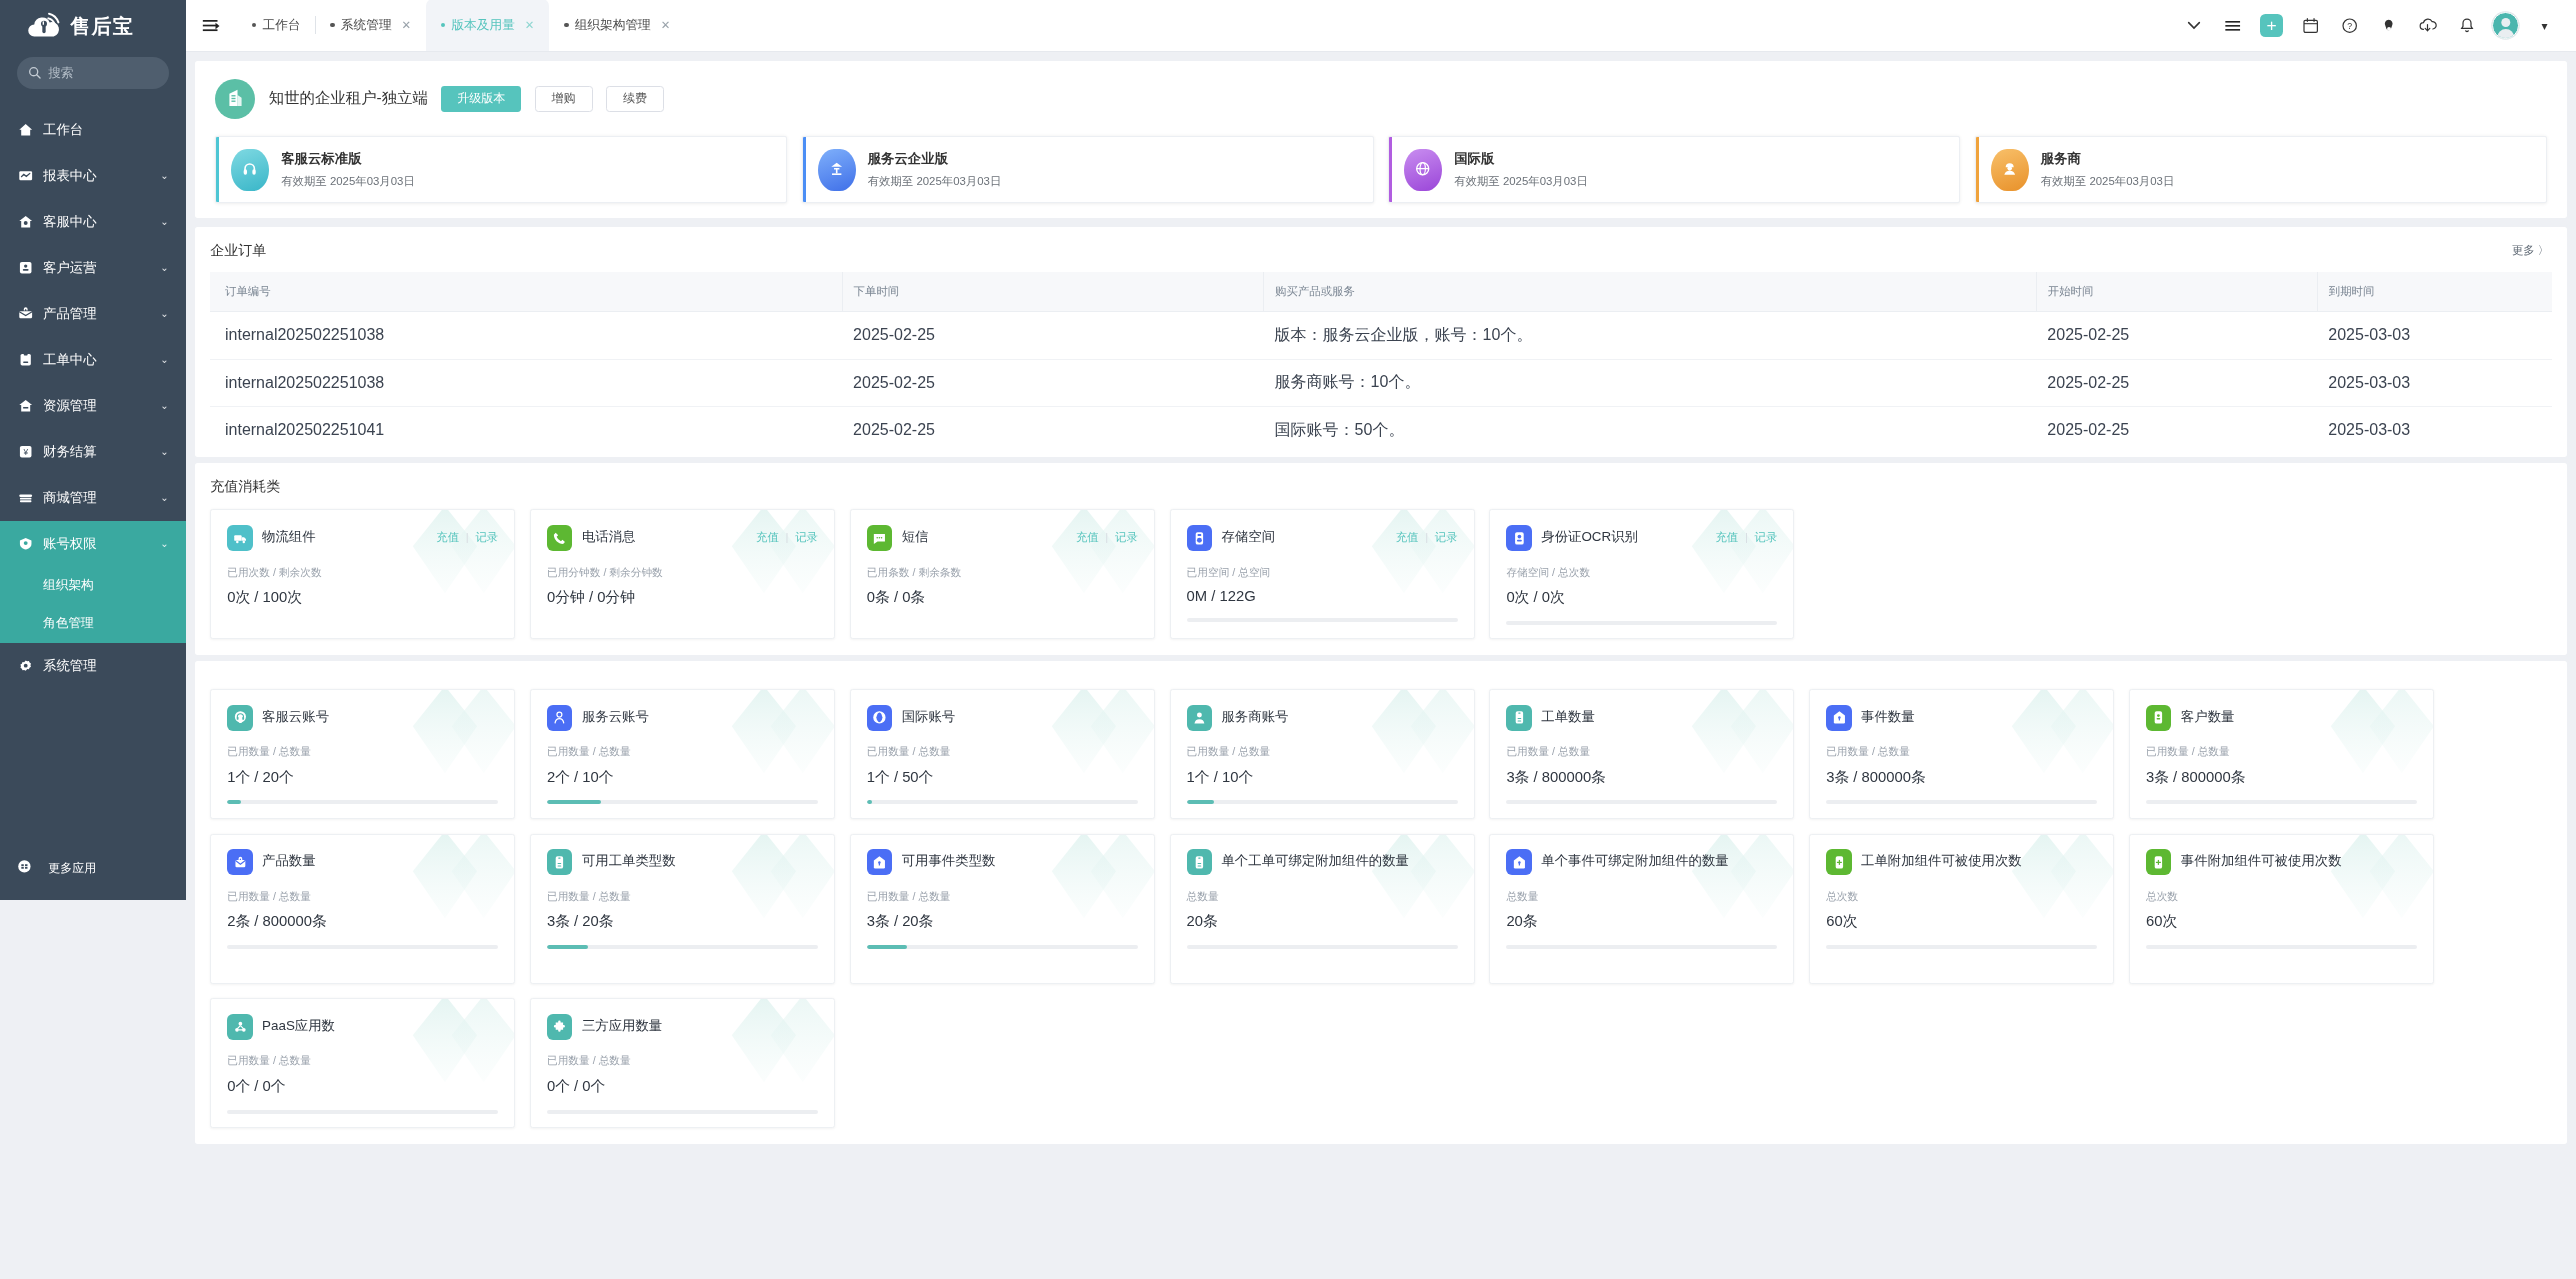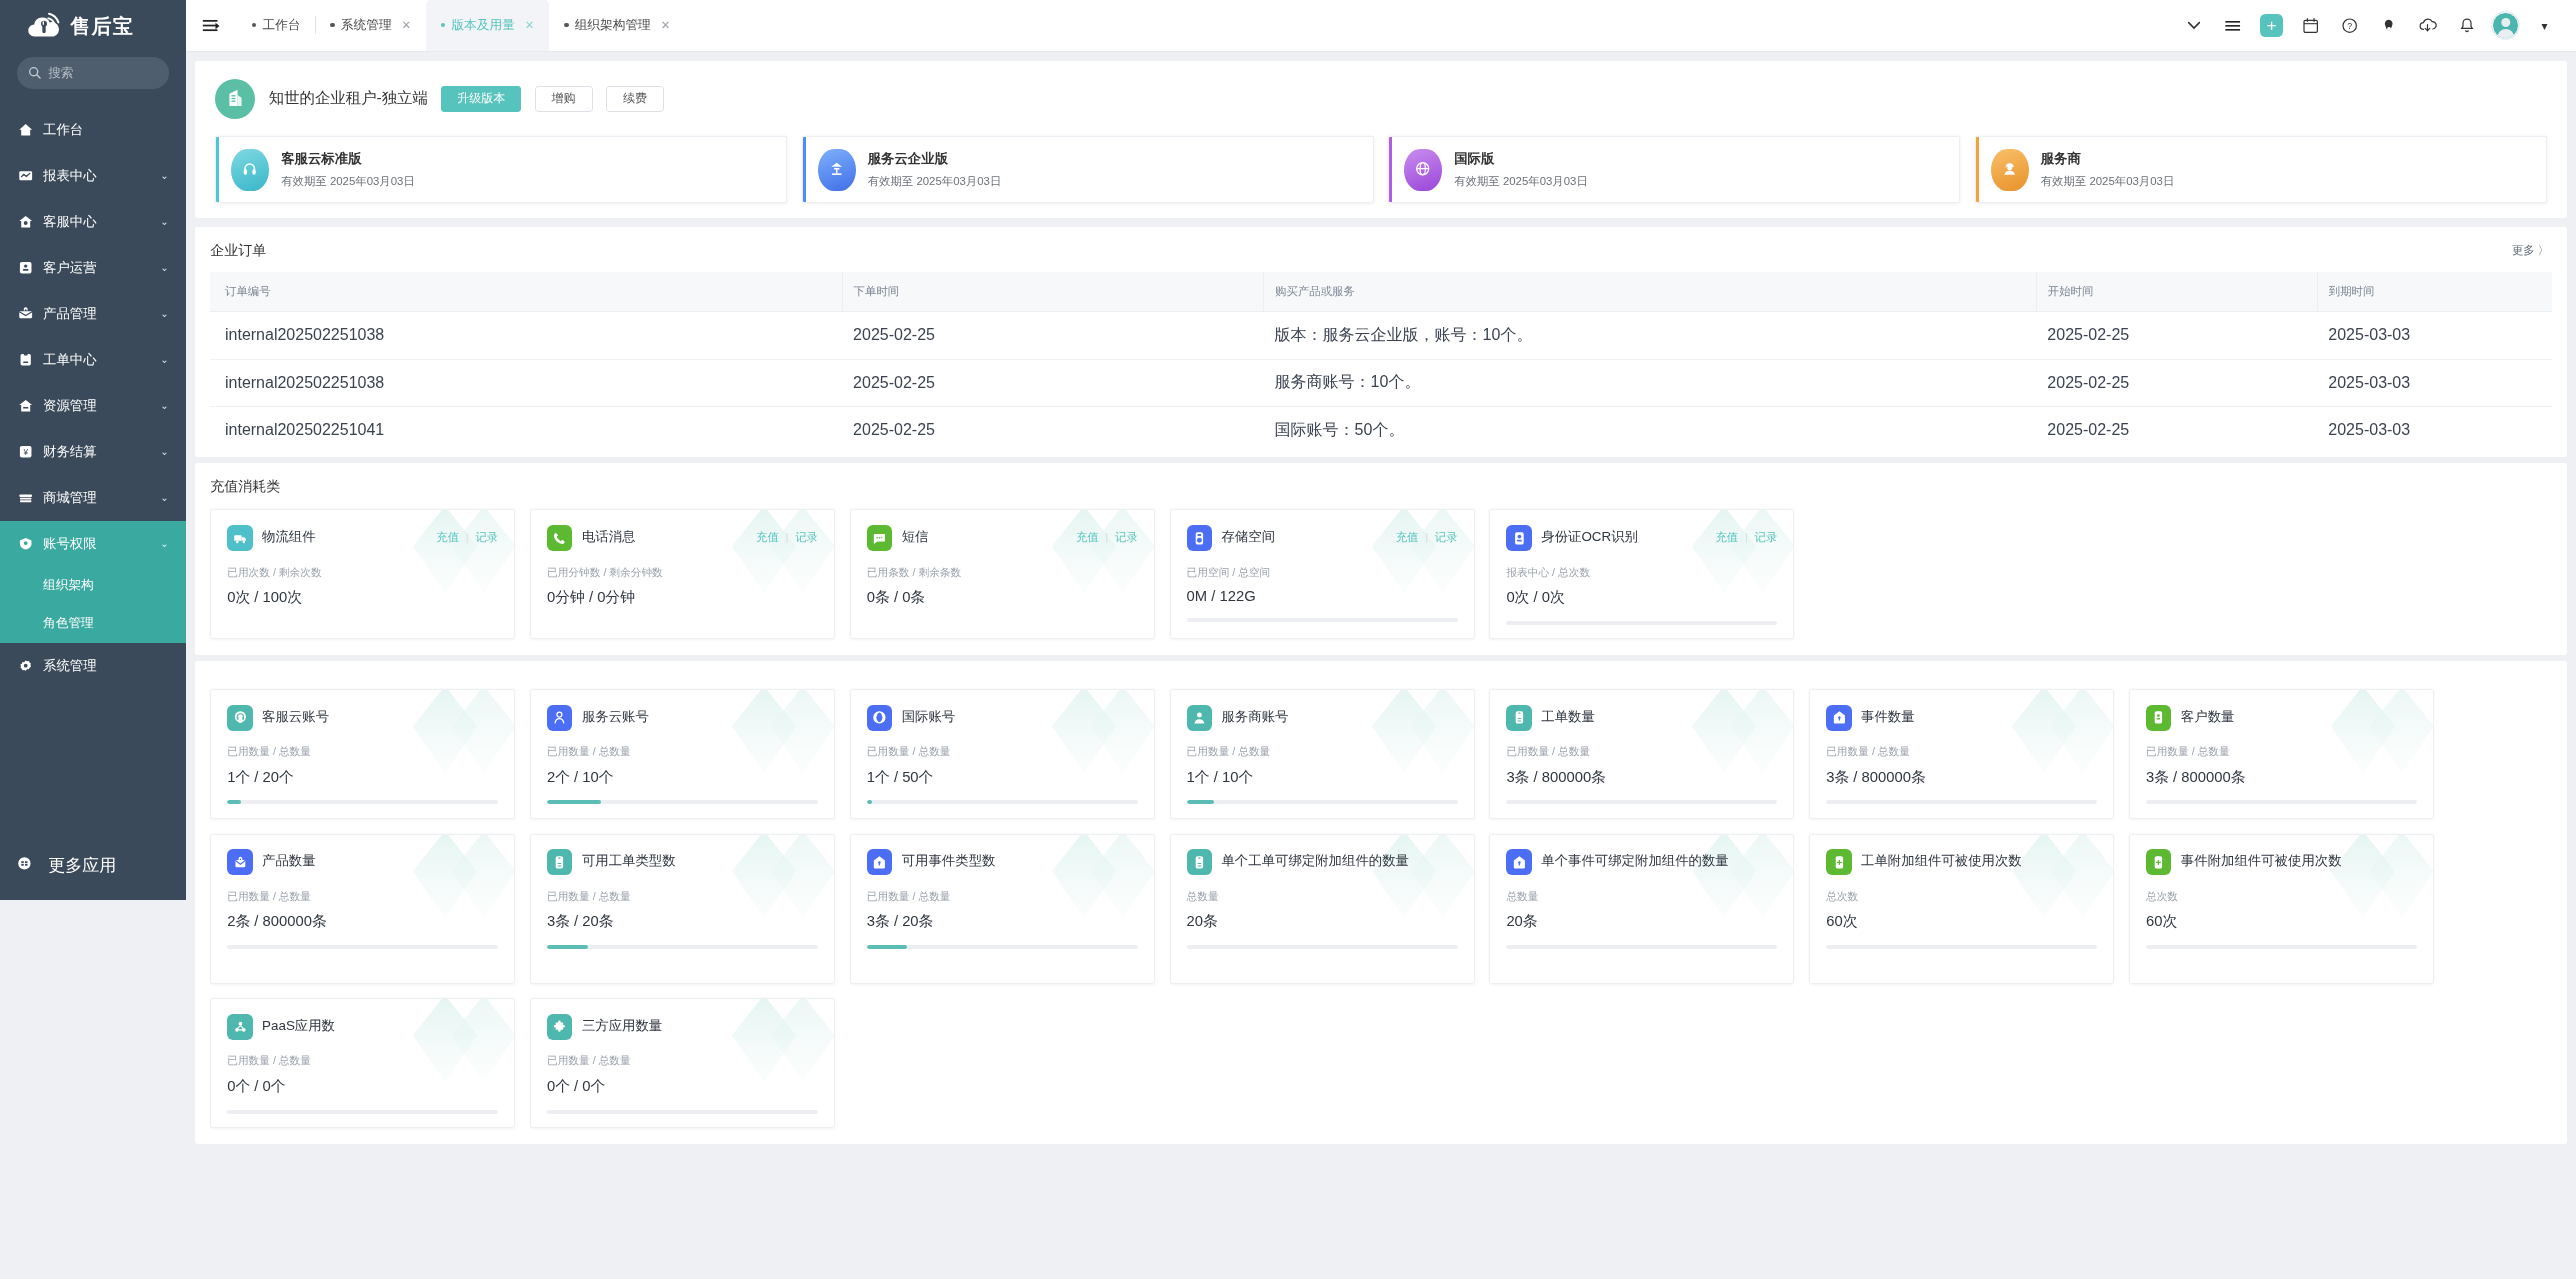--- a/index.html
+++ b/index.html
@@ -65,21 +65,21 @@
     padding-left: 43px;
     font-size: 12.7px;
     cursor: pointer;
   }
   .nav-sub.active { background: #3aa9a0; }
   .more-apps {
     position: absolute; left: 0; bottom: 23px;
     width: 100%;
     display: flex; align-items: center;
     padding-left: 17.4px; gap: 16px;
-    font-size: 17px; cursor: pointer;
+    font-size: 12px; cursor: pointer;
   }
 
   
   #right { flex: 1; height: 1280px; display: flex; flex-direction: column; min-width: 0; }
 
   
   #topbar {
     height: 52px; background: #fff;
     display: flex; align-items: stretch;
     border-bottom: 0.7px solid #e6e9ee;
@@ -748,21 +748,21 @@
                   <rect x="8" y="14" width="8" height="3" rx="1.5" fill="#4b6ef5"></rect>
                 </svg>
               </span>
               <span class="uname">身份证OCR识别</span>
               <span class="uacts">
                 <span>充值</span>
                 <span class="sep">|</span>
                 <span>记录</span>
               </span>
             </div>
-            <div class="ulabel">报表中心 / 总次数</div>
+            <div class="ulabel">存储空间 / 总次数</div>
             <div class="uvalue">0次 / 0次</div>
             <div class="ubar">
               <i style="width:0%"></i>
             </div>
           </div>
         </div>
     </div>
 
     <div class="panel grid-sec" style="margin-bottom:9.4px;">
       <div class="grid" id="usage-grid">

